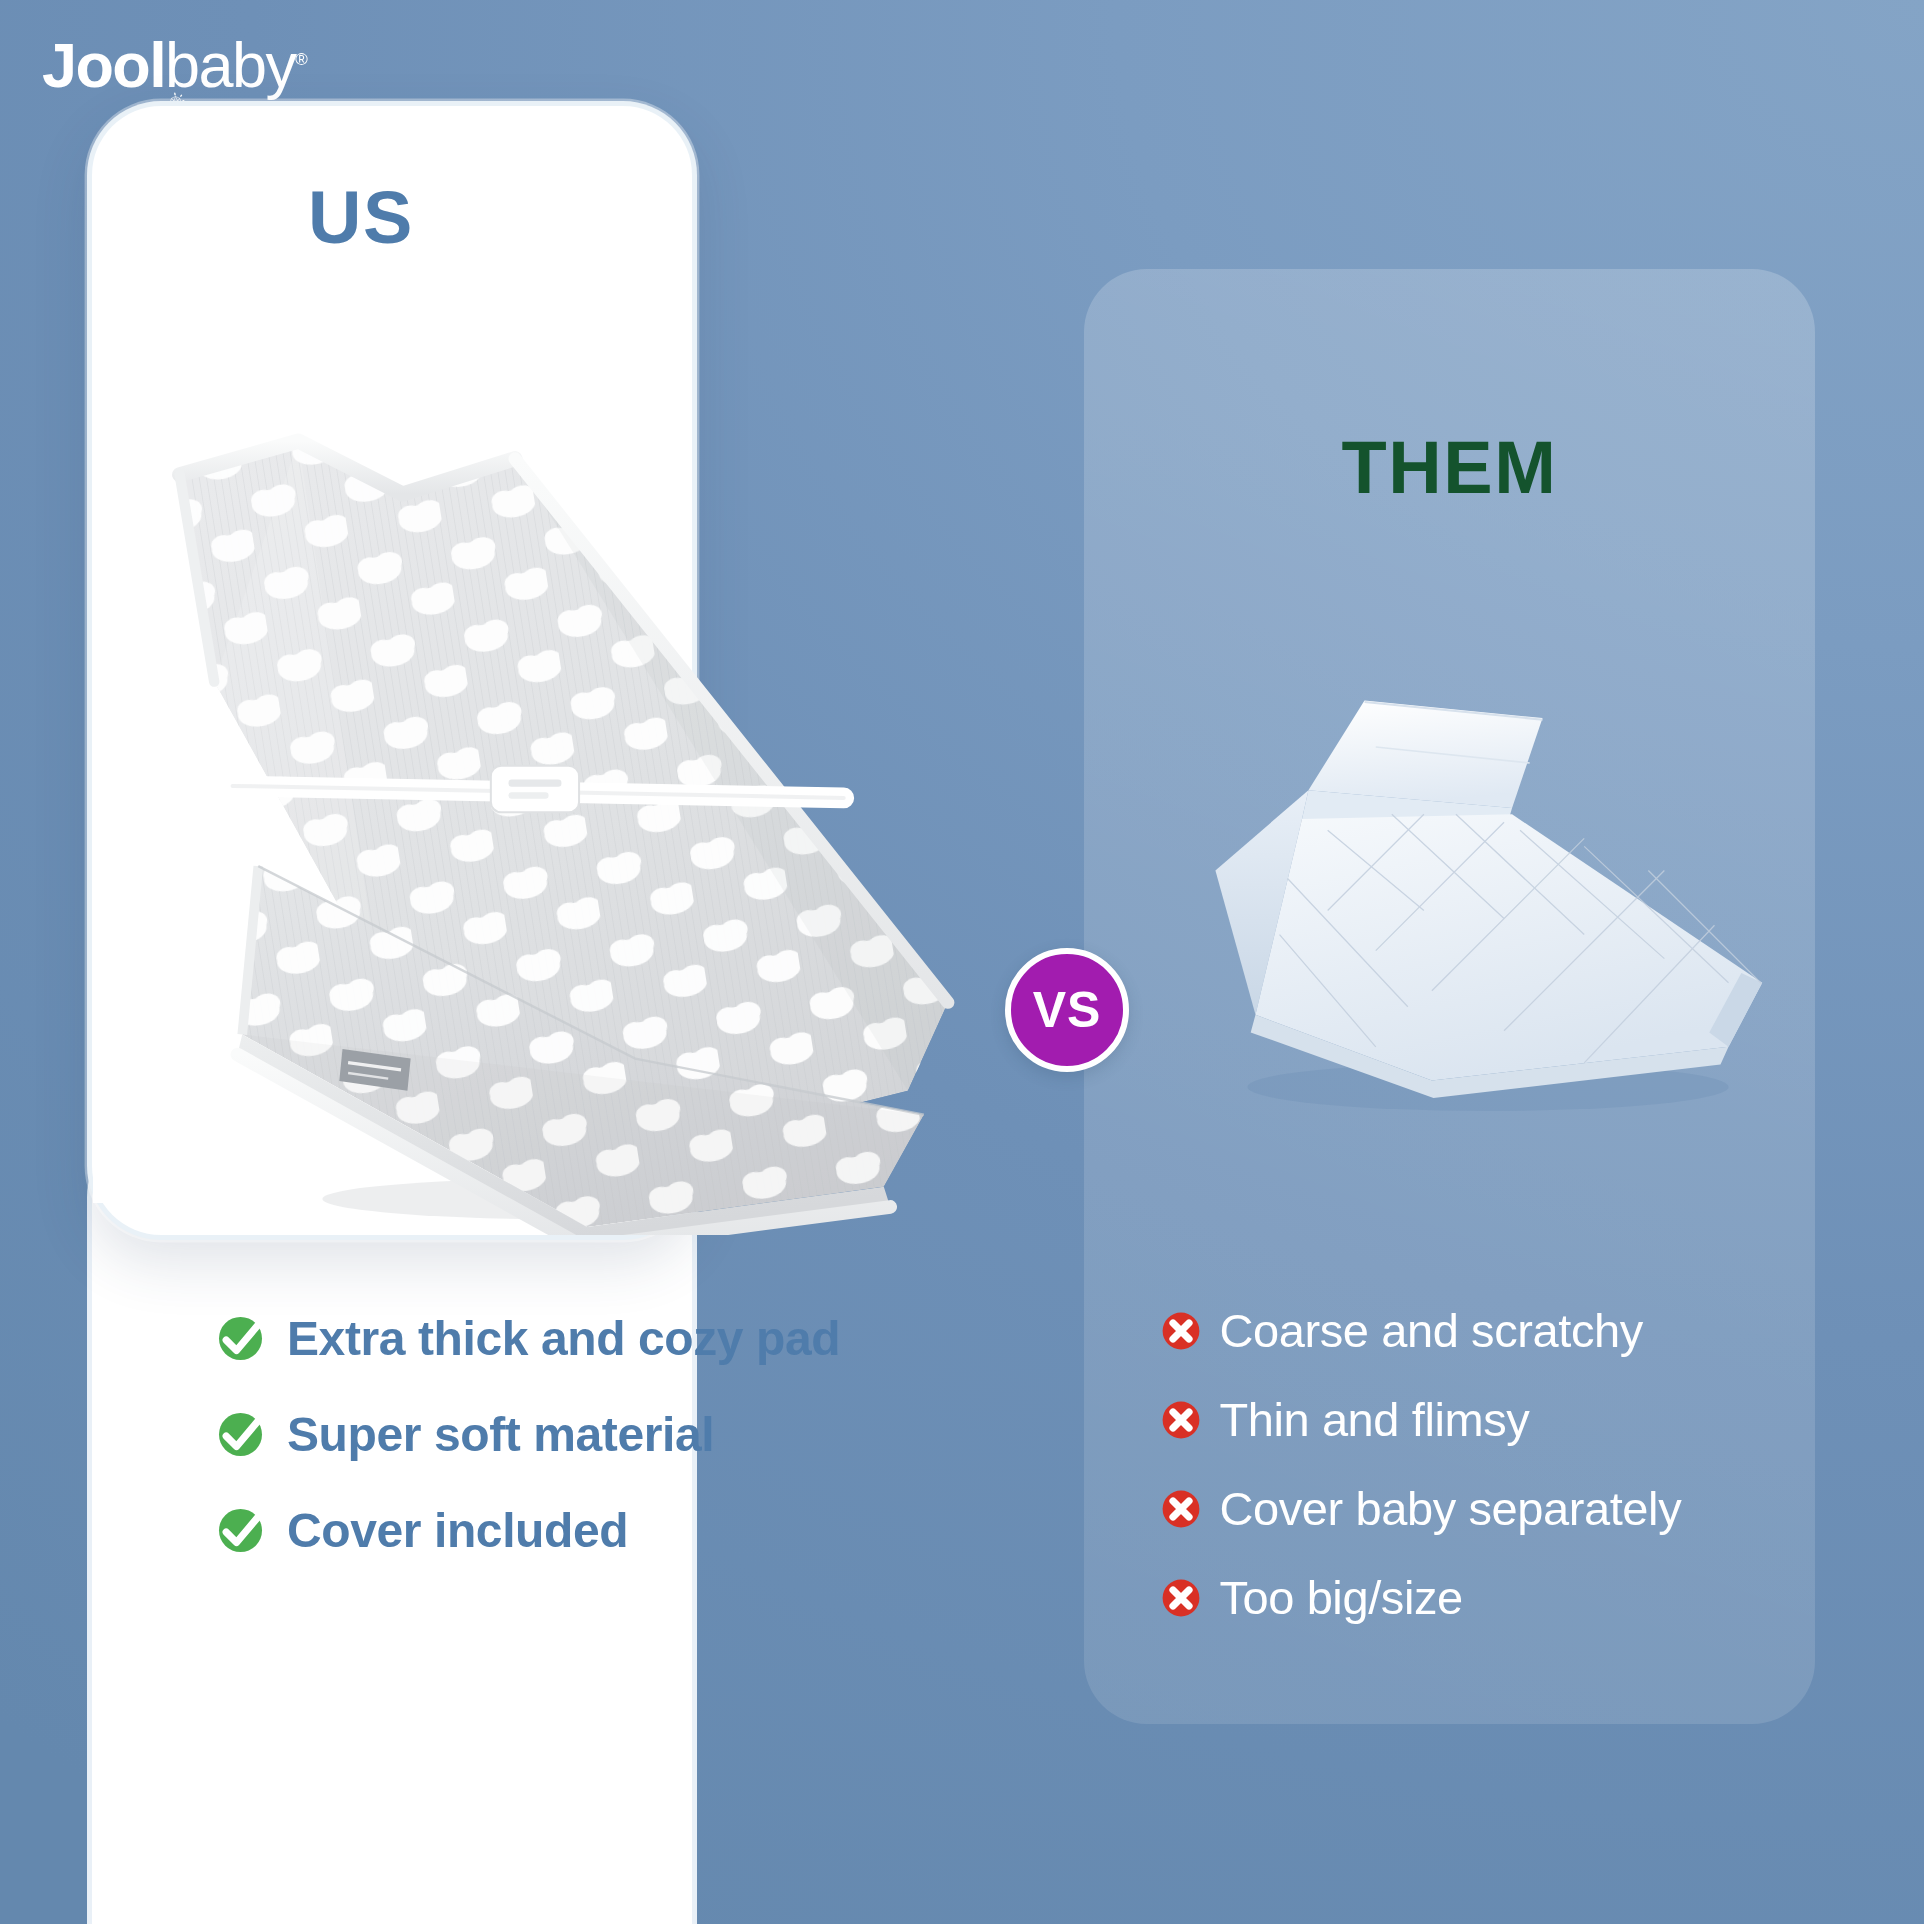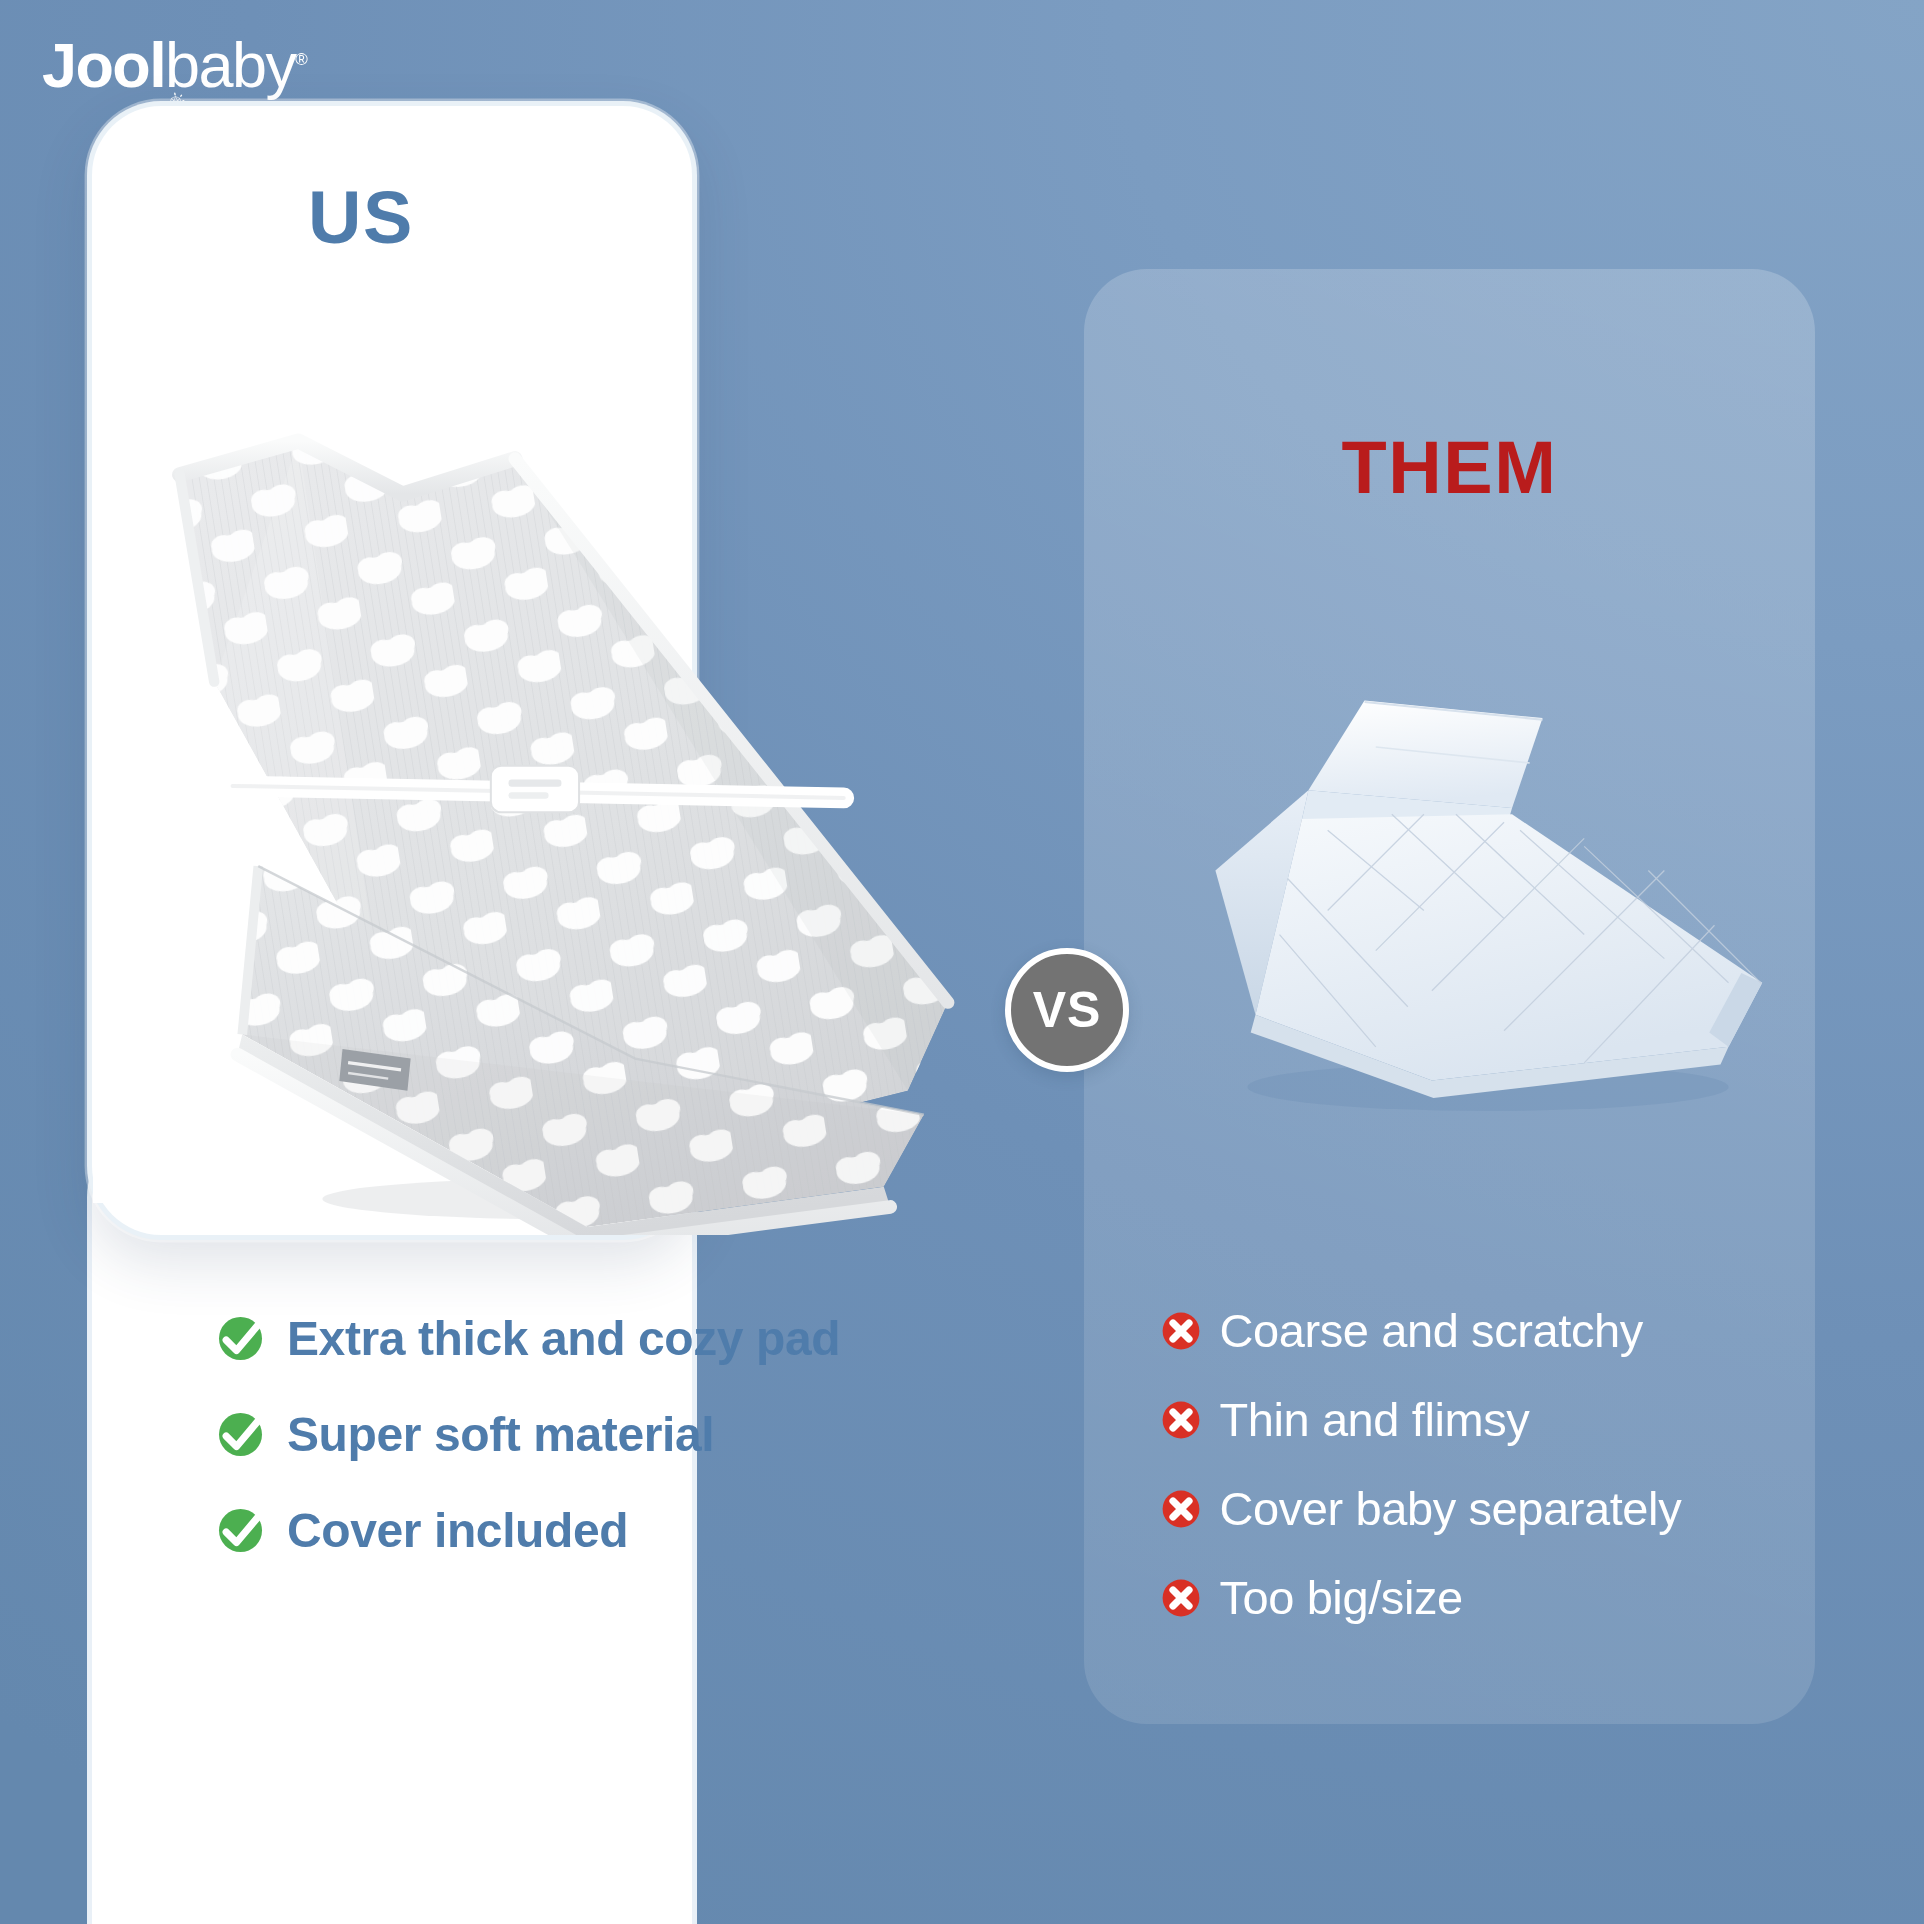--- a/index.html
+++ b/index.html
@@ -22,21 +22,21 @@
   .logo-gem { width:59px; height:59px; margin-left:3.2px; margin-top:-4.8px; }
 
   
   .them-panel {
     position:absolute; left:1084px; top:269px; width:731px; height:1455px;
     border-radius:63px;
     background:linear-gradient(200deg, rgba(255,255,255,0.20) 0%, rgba(255,255,255,0.155) 45%, rgba(255,255,255,0.11) 100%);
   }
   .them-title {
     position:absolute; left:0; right:0; top:156px; text-align:center;
-    font-size:74px; font-weight:bold; color:#b91c1c; letter-spacing:1.6px;
+    font-size:74px; font-weight:bold; color:#14532d; letter-spacing:1.6px;
   }
 
   
   .us-card {
     position:absolute; left:87px; top:101px; width:610px; height:1139px;
     background:#ffffff; border-radius:74px;
     border:5.6px solid rgba(232,240,247,0.95);
     box-shadow:0 0 0 2.4px rgba(255,255,255,0.35), 0 24px 56px rgba(40,64,96,0.14);
   }
   .us-card-lower {
@@ -50,21 +50,21 @@
     font-size:74px; font-weight:bold; color:#4f7cab; letter-spacing:1.6px; z-index:5;
   }
 
   
   .us-product { position:absolute; left:138px; top:417px; width:826px; height:818px; z-index:4; }
   .them-product { position:absolute; left:1167px; top:670px; width:642px; height:465px; z-index:4; }
 
   
   .vs-badge {
     position:absolute; left:1005px; top:948px; width:124px; height:124px;
-    border-radius:50%; background:#737373;
+    border-radius:50%; background:#a21caf;
     border:6.4px solid #ffffff; z-index:20;
     display:flex; align-items:center; justify-content:center;
     box-shadow:0 4.8px 14.4px rgba(40,64,96,0.18);
   }
   .vs-badge span { font-size:50px; font-weight:bold; color:#ffffff; letter-spacing:0.8px; }
 
   
   .us-list { position:absolute; left:215px; top:1311px; width:770px; z-index:6; }
   .them-list { position:absolute; left:1161px; top:1303px; width:666px; z-index:6; }
   .feat { display:flex; align-items:center; }

